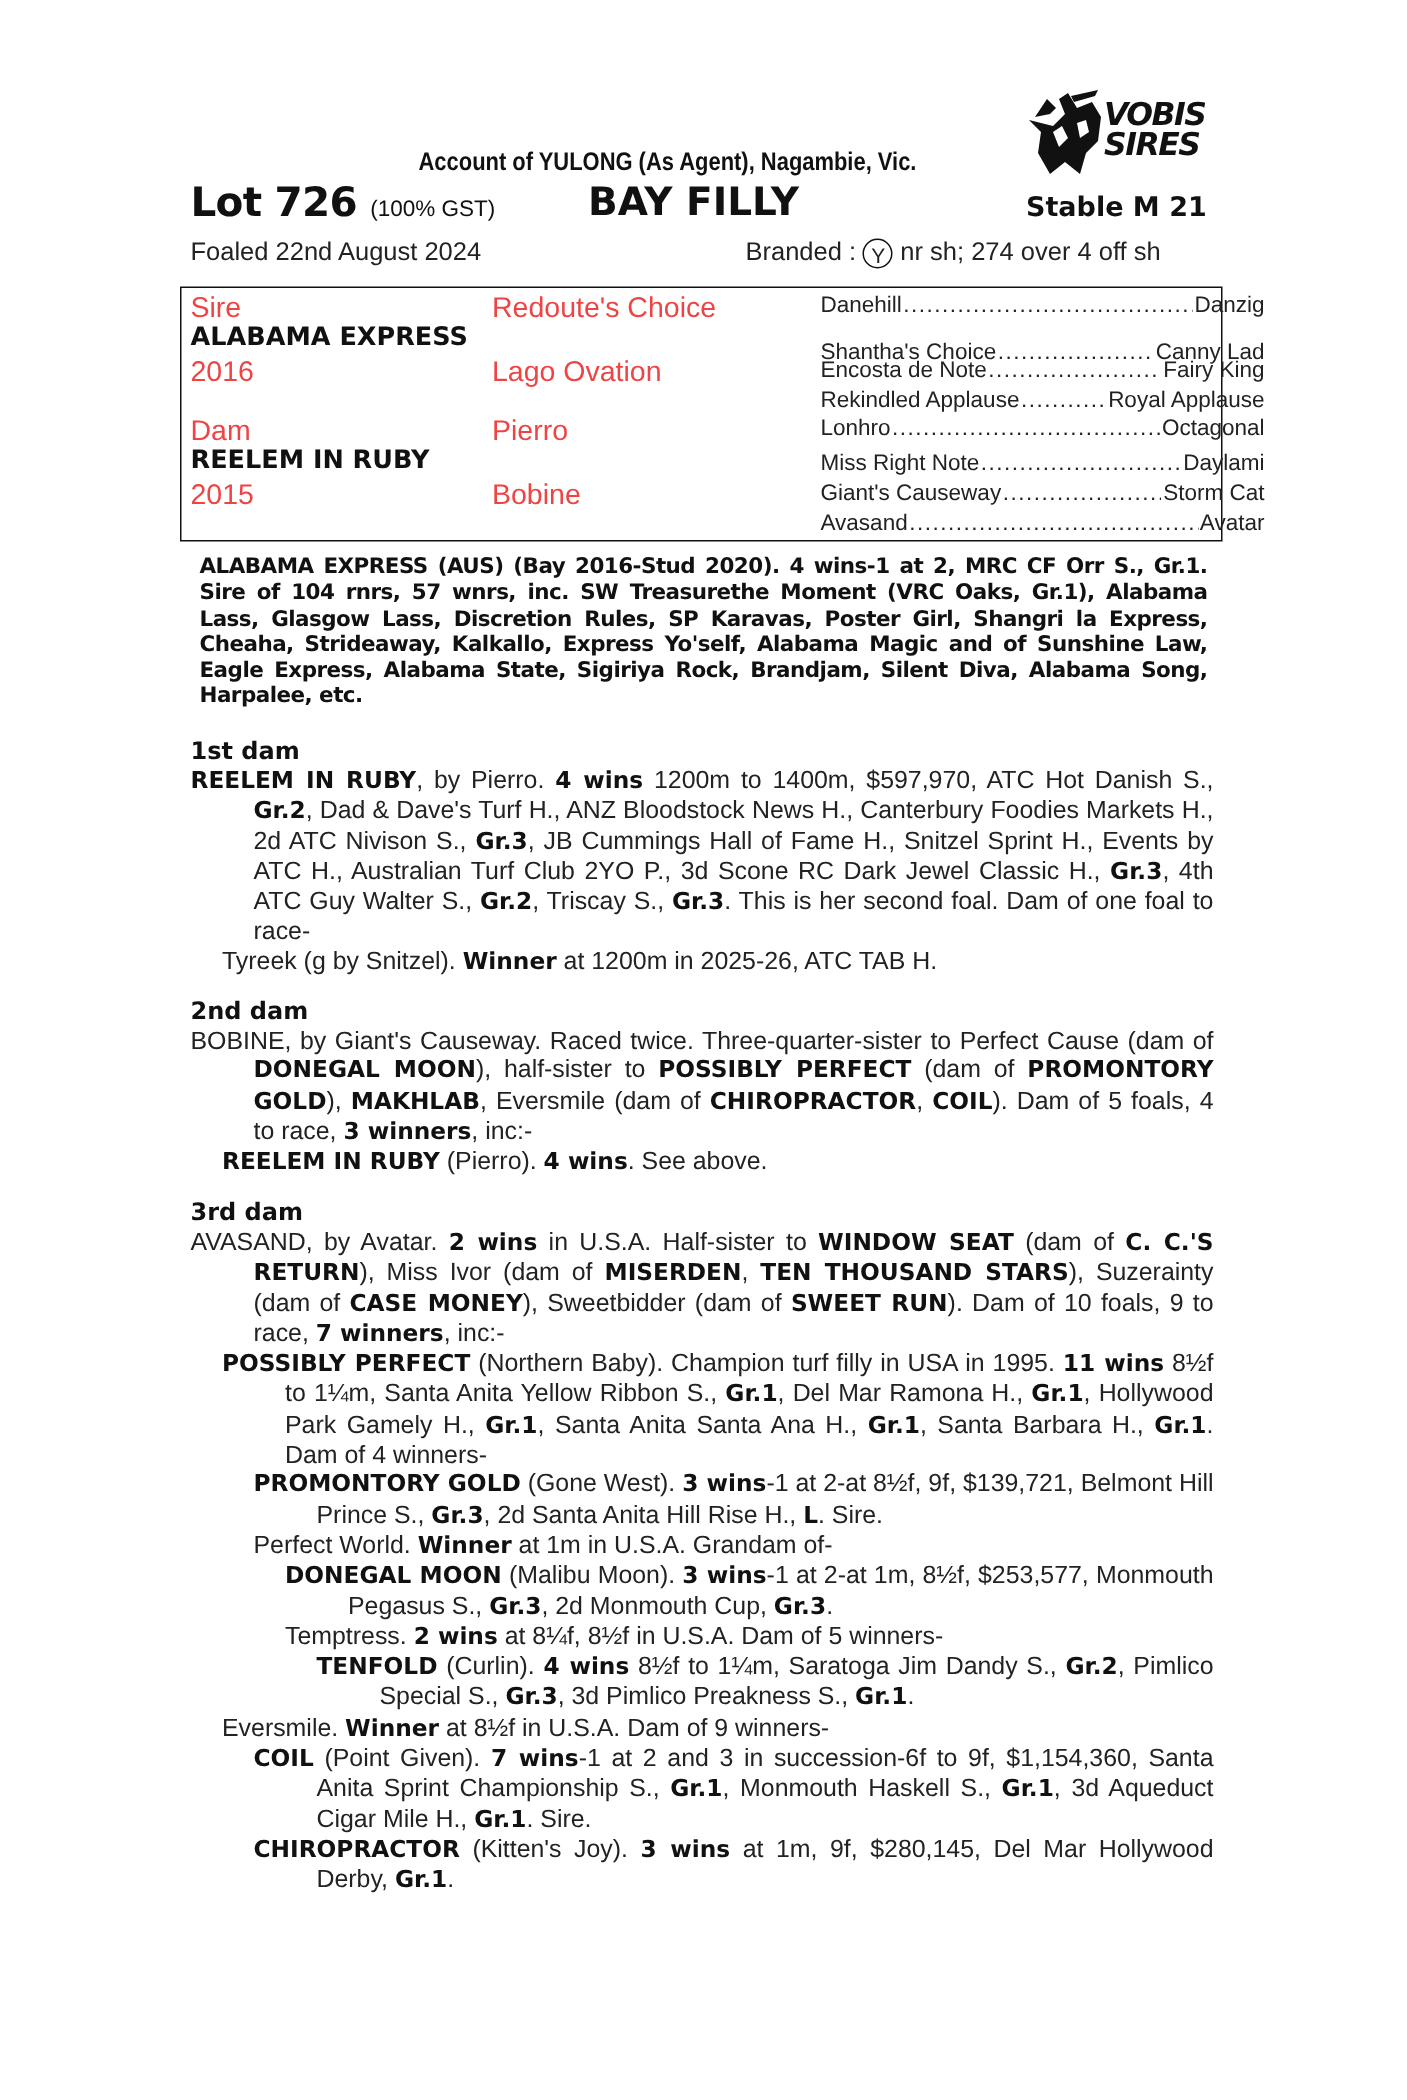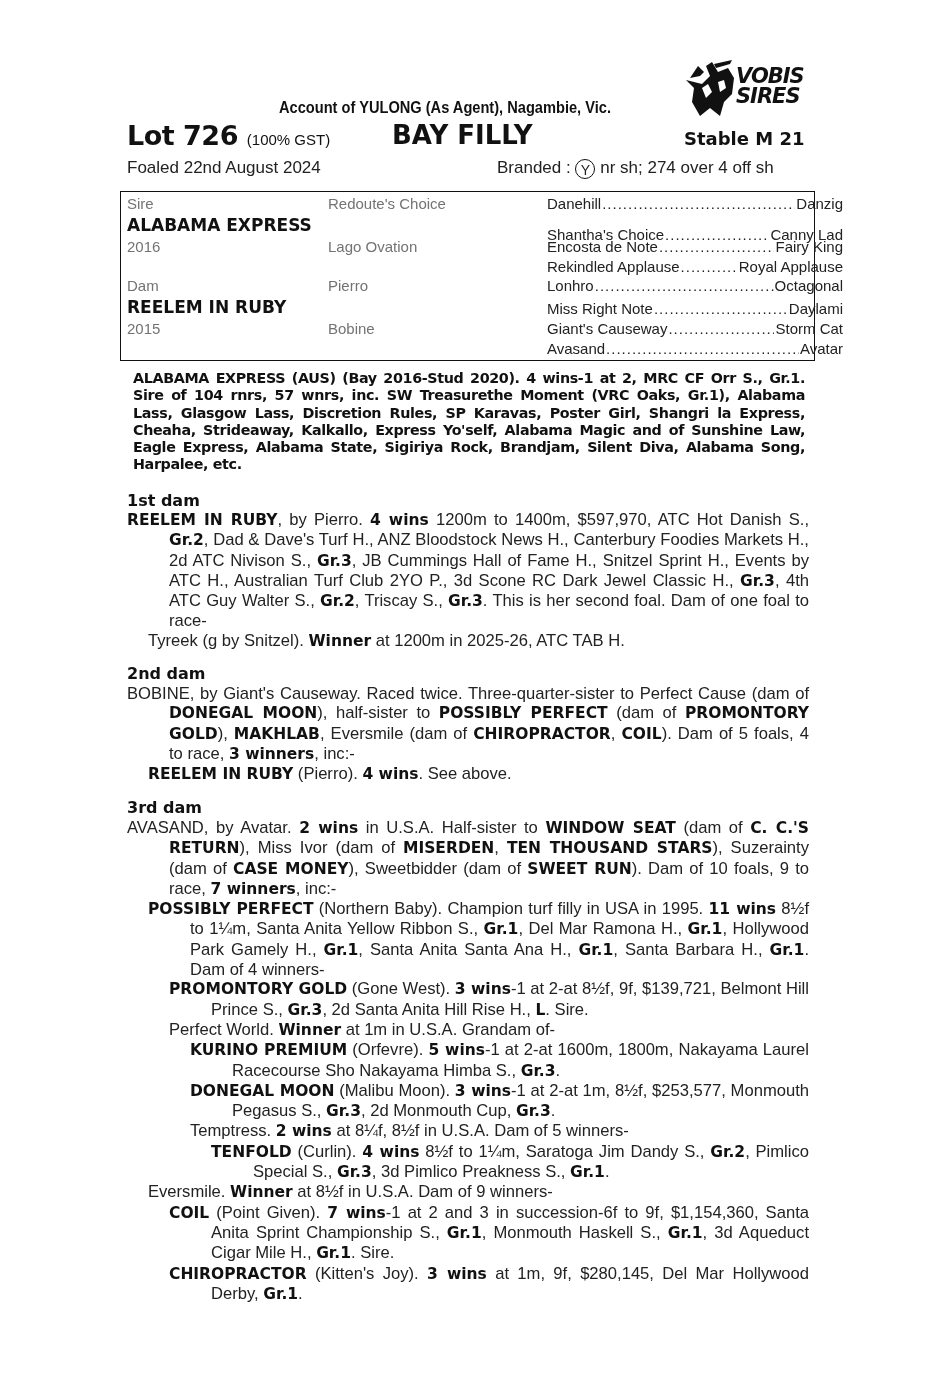--- a/index.html
+++ b/index.html
@@ -9,21 +9,21 @@
   #logo .txt { position:absolute; left:52px; top:8px; font-family:"DejaVu Sans", sans-serif; font-weight:900; font-style:italic; font-size:21px; line-height:20px; letter-spacing:-1px; }
   #account { left:279px; top:98px; font-size:17px; font-weight:bold; transform:scaleX(0.86); transform-origin:left top; }
   #lot { left:127px; top:120px; font-size:27px; font-weight:900; font-family:"DejaVu Sans", sans-serif; letter-spacing:-0.5px; }
   #lot .gst { font-family:"Liberation Sans", sans-serif; font-weight:normal; font-size:15px; letter-spacing:0; }
   #filly { left:392px; top:120px; font-size:26px; font-weight:900; font-family:"DejaVu Sans", sans-serif; }
   #stable { left:684px; top:128px; font-size:18px; font-weight:900; font-family:"DejaVu Sans", sans-serif;text-align:center; }
   #foaled { left:127px; top:158px; font-size:17px; color:#222; }
   #branded { left:497px; top:158px; font-size:17px; color:#222; }
   .brandmark { display:inline-block; width:20px; height:20px; border:1.5px solid #111; border-radius:50%; text-align:center; line-height:20px; font-size:14px; vertical-align:-2px; box-sizing:border-box; }
   #ped { position:absolute; left:120px; top:191px; width:695px; height:170px; border:1.5px solid #111; box-sizing:border-box; }
-  .pc { position:absolute; font-size:15px; white-space:nowrap; color:#737373; }
+  .pc { position:absolute; font-size:19px; white-space:nowrap; color:#ef4444; }
   .pc.big { font-family:"DejaVu Sans", sans-serif; font-weight:900; font-size:17px; color:#111; }
   .gp { position:absolute; left:390px; width:296px; font-size:15px; display:flex; white-space:nowrap; color:#222;margin-left:36px; }
   .gp .dots { flex:1; overflow:hidden; margin:0 1px; letter-spacing:1px; }
   .gp .dots::before { content:"................................................................................................"; }
   #stud { position:absolute; left:133px; top:370px; width:672px; font-family:"DejaVu Sans", sans-serif; font-weight:bold; font-size:14.3px; line-height:17.3px; text-align:justify; letter-spacing:-0.35px; }
   .sec { position:absolute; left:127px; font-family:"DejaVu Sans", sans-serif; font-weight:900; font-size:16px; }
   .p { position:absolute; left:127px; width:682px; font-size:16.6px; line-height:19.3px; text-align:justify; color:#222; }
   .p b { font-family:"DejaVu Sans", sans-serif; font-weight:900; color:#111; font-size:15.5px; }
 </style>
 </head>
@@ -126,20 +126,19 @@
   <div style="padding-left:42px;text-indent:-42px;">BOBINE, by Giant's Causeway. Raced twice. Three-quarter-sister to Perfect Cause (dam of <b>DONEGAL MOON</b>), half-sister to <b>POSSIBLY PERFECT</b> (dam of <b>PROMONTORY GOLD</b>), <b>MAKHLAB</b>, Eversmile (dam of <b>CHIROPRACTOR</b>, <b>COIL</b>). Dam of 5 foals, 4 to race, <b>3 winners</b>, inc:-</div>
   <div style="padding-left:21px;"><b>REELEM IN RUBY</b> (Pierro). <b>4 wins</b>. See above.</div>
 </div>
 
 <div class="sec" style="top:798px">3rd dam</div>
 <div class="p" style="top:818px">
   <div style="padding-left:42px;text-indent:-42px;">AVASAND, by Avatar. <b>2 wins</b> in U.S.A. Half-sister to <b>WINDOW SEAT</b> (dam of <b>C. C.'S RETURN</b>), Miss Ivor (dam of <b>MISERDEN</b>, <b>TEN THOUSAND STARS</b>), Suzerainty (dam of <b>CASE MONEY</b>), Sweetbidder (dam of <b>SWEET RUN</b>). Dam of 10 foals, 9 to race, <b>7 winners</b>, inc:-</div>
   <div style="margin-left:21px;padding-left:42px;text-indent:-42px;"><b>POSSIBLY PERFECT</b> (Northern Baby). Champion turf filly in USA in 1995. <b>11 wins</b> 8½f to 1¼m, Santa Anita Yellow Ribbon S., <b>Gr.1</b>, Del Mar Ramona H., <b>Gr.1</b>, Hollywood Park Gamely H., <b>Gr.1</b>, Santa Anita Santa Ana H., <b>Gr.1</b>, Santa Barbara H., <b>Gr.1</b>. Dam of 4 winners-</div>
   <div style="margin-left:42px;padding-left:42px;text-indent:-42px;"><b>PROMONTORY GOLD</b> (Gone West). <b>3 wins</b>-1 at 2-at 8½f, 9f, $139,721, Belmont Hill Prince S., <b>Gr.3</b>, 2d Santa Anita Hill Rise H., <b>L</b>. Sire.</div>
   <div style="margin-left:42px;">Perfect World. <b>Winner</b> at 1m in U.S.A. Grandam of-</div>
-  <div style="margin-left:63px;padding-left:42px;text-indent:-42px;"><b>KURINO PREMIUM</b> (Orfevre). <b>5 wins</b>-1 at 2-at 1600m, 1800m, Nakayama Laurel Racecourse Sho Nakayama Himba S., <b>Gr.3</b>.</div>
   <div style="margin-left:63px;padding-left:42px;text-indent:-42px;"><b>DONEGAL MOON</b> (Malibu Moon). <b>3 wins</b>-1 at 2-at 1m, 8½f, $253,577, Monmouth Pegasus S., <b>Gr.3</b>, 2d Monmouth Cup, <b>Gr.3</b>.</div>
   <div style="margin-left:63px;">Temptress. <b>2 wins</b> at 8¼f, 8½f in U.S.A. Dam of 5 winners-</div>
   <div style="margin-left:84px;padding-left:42px;text-indent:-42px;"><b>TENFOLD</b> (Curlin). <b>4 wins</b> 8½f to 1¼m, Saratoga Jim Dandy S., <b>Gr.2</b>, Pimlico Special S., <b>Gr.3</b>, 3d Pimlico Preakness S., <b>Gr.1</b>.</div>
   <div style="margin-left:21px;">Eversmile. <b>Winner</b> at 8½f in U.S.A. Dam of 9 winners-</div>
   <div style="margin-left:42px;padding-left:42px;text-indent:-42px;"><b>COIL</b> (Point Given). <b>7 wins</b>-1 at 2 and 3 in succession-6f to 9f, $1,154,360, Santa Anita Sprint Championship S., <b>Gr.1</b>, Monmouth Haskell S., <b>Gr.1</b>, 3d Aqueduct Cigar Mile H., <b>Gr.1</b>. Sire.</div>
   <div style="margin-left:42px;padding-left:42px;text-indent:-42px;"><b>CHIROPRACTOR</b> (Kitten's Joy). <b>3 wins</b> at 1m, 9f, $280,145, Del Mar Hollywood Derby, <b>Gr.1</b>.</div>
 </div>
 
 </body></html>

